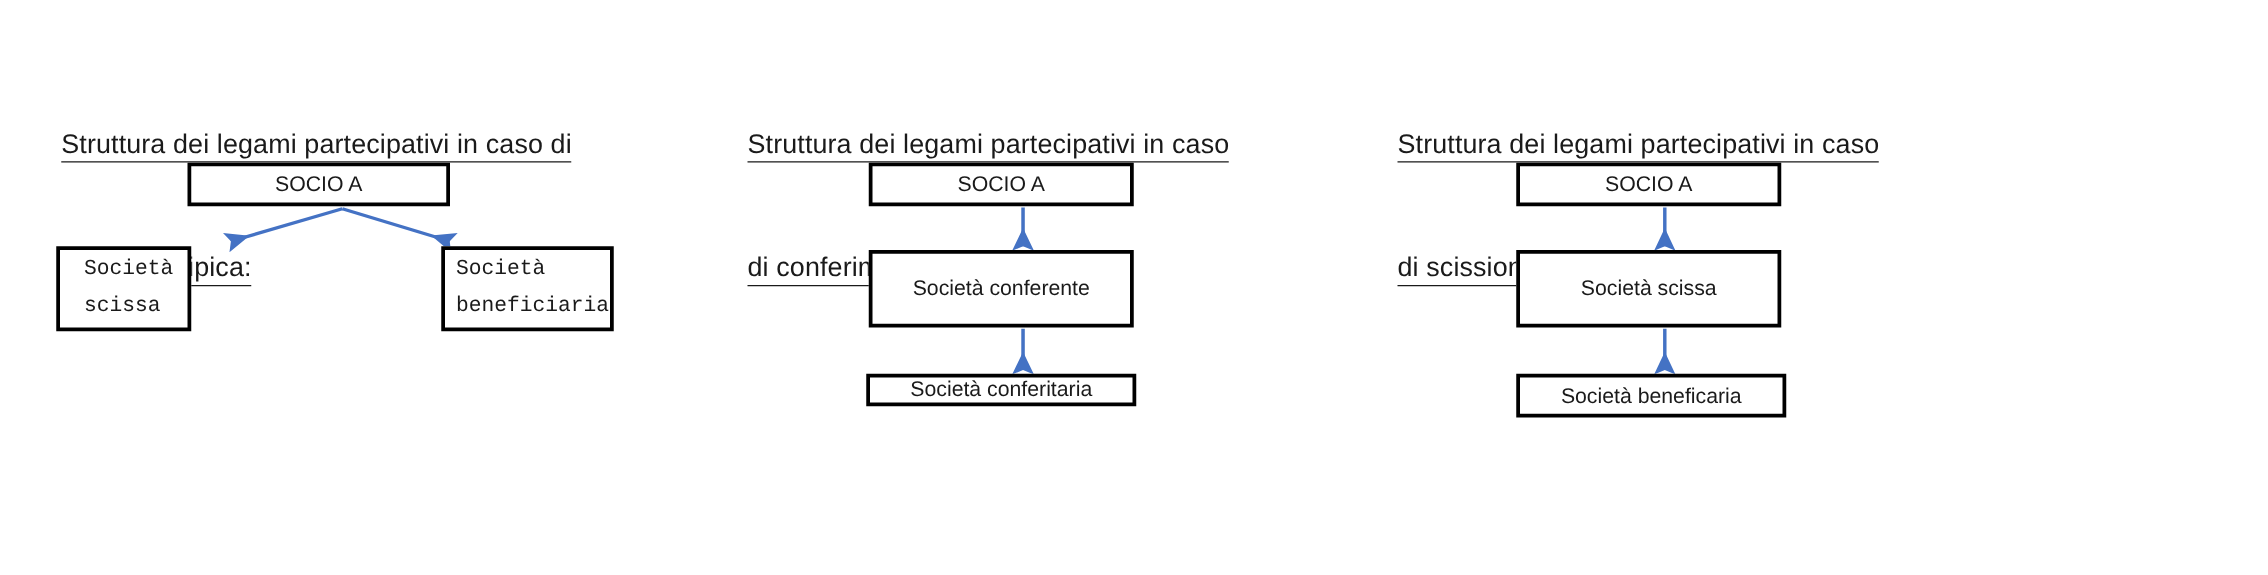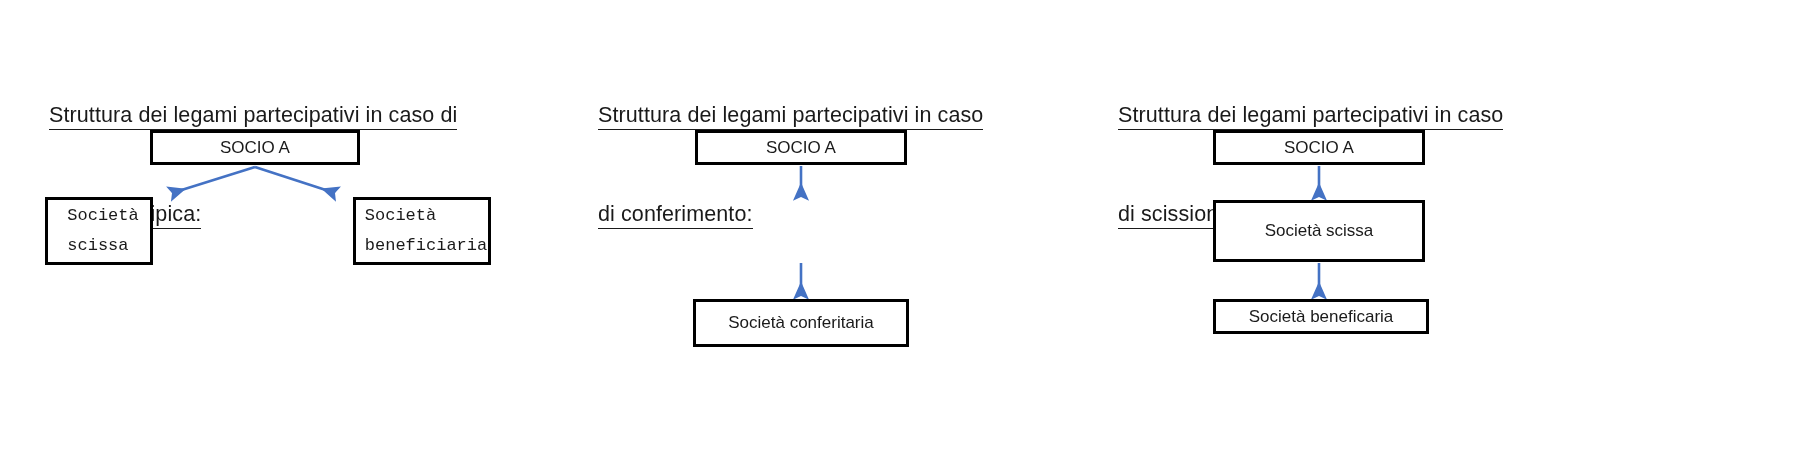--- a/index.html
+++ b/index.html
@@ -13,20 +13,21 @@
     position: relative;
     font-family: "Liberation Sans", sans-serif;
     color: #000000;
     overflow: hidden;
   }
 
   .panel {
     position: absolute;
     top: 0;
     height: 460px;
+    padding-left: 44px;
   }
   #panel-1 { left: 0px;    width: 595px; }
   #panel-2 { left: 595px;  width: 520px; }
   #panel-3 { left: 1115px; width: 699px; }
 
   .panel-title {
     position: absolute;
     font-size: 21.5px;
     line-height: 33px;
     color: #1a1a1a;
@@ -68,21 +69,21 @@
   .node .node-label { display: block; white-space: pre-line; }
 
   
   #p1-socio-a   { left: 150px; top: 130px; width: 210px; height: 35px; }
   #p1-scissa    { left: 45px;  top: 197px; width: 108px; height: 68px; }
   #p1-benef     { left: 353px; top: 197px; width: 138px; height: 68px; }
 
   
   #p2-socio-a   { left: 100px; top: 130px; width: 212px; height: 35px; }
   #p2-conferente{ left: 100px; top: 200px; width: 212px; height: 62px; }
-  #p2-conferitaria{ left: 98px; top: 299px; width: 216px; height: 48px; }
+  #p2-conferitaria{ left: 98px; top: 299px; width: 216px; height: 26px; }
 
   
   #p3-socio-a   { left: 98px;  top: 130px; width: 212px; height: 35px; }
   #p3-scissa    { left: 98px;  top: 200px; width: 212px; height: 62px; }
   #p3-beneficaria{ left: 98px; top: 299px; width: 216px; height: 35px; }
 
   .arrow-layer {
     position: absolute;
     left: 0; top: 0;
     width: 100%; height: 460px;
@@ -145,20 +146,23 @@
       </marker>
     </defs>
     <line x1="206" y1="166" x2="206" y2="197" stroke="#4472C4" stroke-width="2.6" marker-end="url(#ah-down-2a)"></line>
     <line x1="206" y1="263" x2="206" y2="296" stroke="#4472C4" stroke-width="2.6" marker-end="url(#ah-down-2b)"></line>
   </svg>
 
   <div class="node center" id="p2-socio-a">
     <span class="node-label">SOCIO A</span>
   </div>
 
+  <div class="node center" id="p2-conferente">
+    <span class="node-label">Società conferente</span>
+  </div>
 
   <div class="node center" id="p2-conferitaria">
     <span class="node-label">Società conferitaria</span>
   </div>
 </div>
 
 <div class="panel" id="panel-3">
 
   <div class="panel-title">
     <span class="title-row"><span class="tline">Struttura dei legami partecipativi in caso</span></span>

